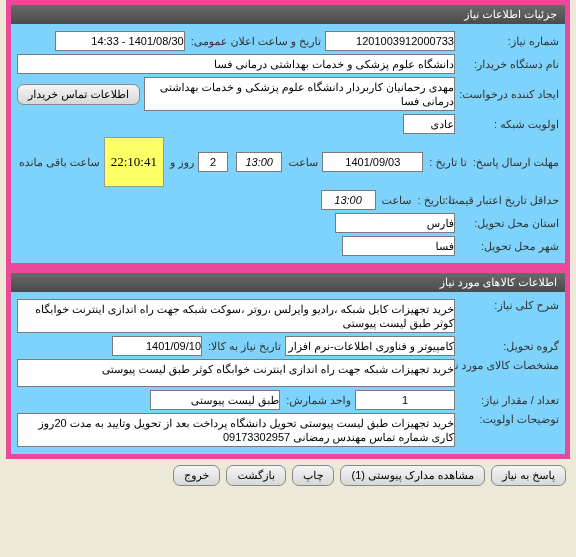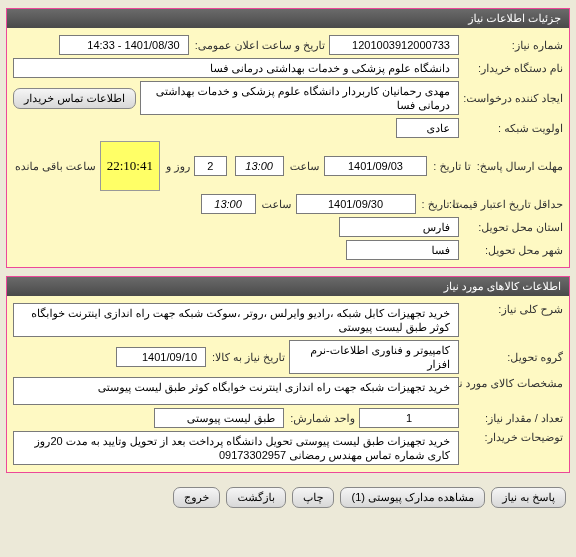--- a/index.html
+++ b/index.html
@@ -6,23 +6,23 @@
   body {
     font-family: Tahoma, Arial, sans-serif;
     font-size: 11px;
     background: #ece9d8;
     direction: rtl;
     width: 576px;
     height: 557px;
     overflow: hidden;
   }
   .panel {
-    border: 1px solid #ec4899;
-    margin: 8px 6px;
-    background: #fef9c3;
+    border: 5px solid #ec4899;
+    margin: 0 6px;
+    background: #7dd3fc;
   }
   .panel-header {
     background: linear-gradient(to bottom, #6a6a6a, #4a4a4a);
     color: #fff;
     padding: 3px 8px;
     font-size: 11px;
     font-weight: normal;
   }
   .panel-body {
     padding: 4px 6px;
@@ -38,21 +38,21 @@
     font-size: 11px;
     white-space: nowrap;
     padding-left: 2px;
   }
   .lbl-w {
     width: 100px;
   }
   .field {
     background: #fff;
     border: 1px solid #7a7a7a;
-    padding: 2px 8px;
+    padding: 2px 0;
     font-size: 11px;
     color: #000;
     min-height: 18px;
     line-height: 14px;
   }
   .field-sm { width: 130px; }
   .field-lg { flex: 1; }
   .field-time { width: 55px; text-align: center; font-style: italic; }
   .field-date { width: 120px; text-align: center; }
   .field-num { width: 35px; text-align: center; }
@@ -105,40 +105,39 @@
     </div>
 
     <div class="row">
       <span class="lbl lbl-w">ایجاد کننده درخواست:</span>
       <span class="field field-lg">مهدی رحمانیان کاربردار دانشگاه علوم پزشکی و خدمات بهداشتی درمانی فسا</span>
       <button class="btn">اطلاعات تماس خریدار</button>
     </div>
 
     <div class="row">
       <span class="lbl lbl-w">اولویت شبکه :</span>
-      <span class="field" style="width:63px">عادی</span>
+      <span class="field" style="width:52px">عادی</span>
     </div>
 
     <div class="row">
       <span class="lbl lbl-w">مهلت ارسال پاسخ:</span>
       <span class="lbl">تا تاریخ :</span>
       <span class="field field-date">1401/09/03</span>
       <span class="lbl">ساعت</span>
       <span class="field field-time">13:00</span>
       <span class="spacer"></span>
       <span class="field field-num">2</span>
       <span class="lbl">روز و</span>
       <span class="yellow">22:10:41</span>
       <span class="lbl">ساعت باقی مانده</span>
     </div>
 
     <div class="row">
       <span class="lbl lbl-w">حداقل تاریخ اعتبار قیمت:</span>
       <span class="lbl">تا تاریخ :</span>
-      <span class="field field-date">1401/09/30</span>
       <span class="lbl">ساعت</span>
       <span class="field field-time">13:00</span>
     </div>
 
     <div class="row">
       <span class="lbl lbl-w">استان محل تحویل:</span>
       <span class="field" style="width:120px">فارس</span>
     </div>
 
     <div class="row">
@@ -171,21 +170,21 @@
     </div>
 
     <div class="row">
       <span class="lbl lbl-w">تعداد / مقدار نیاز:</span>
       <span class="field" style="width:100px;text-align:center">1</span>
       <span class="lbl">واحد شمارش:</span>
       <span class="field" style="width:130px">طبق لیست پیوستی</span>
     </div>
 
     <div class="row" style="align-items:flex-start">
-      <span class="lbl lbl-w">توضیحات خریدار:</span>
+      <span class="lbl lbl-w">توضیحات اولویت:</span>
       <span class="field field-lg multiline">خرید تجهیزات طبق لیست پیوستی تحویل دانشگاه پرداخت بعد از تحویل وتایید به مدت 20روز کاری شماره تماس مهندس رمضانی 09173302957</span>
     </div>
 
   </div>
 </div>
 
 <div class="footer-btns">
   <button class="btn">پاسخ به نیاز</button>
   <button class="btn">مشاهده مدارک پیوستی (1)</button>
   <button class="btn">چاپ</button>

